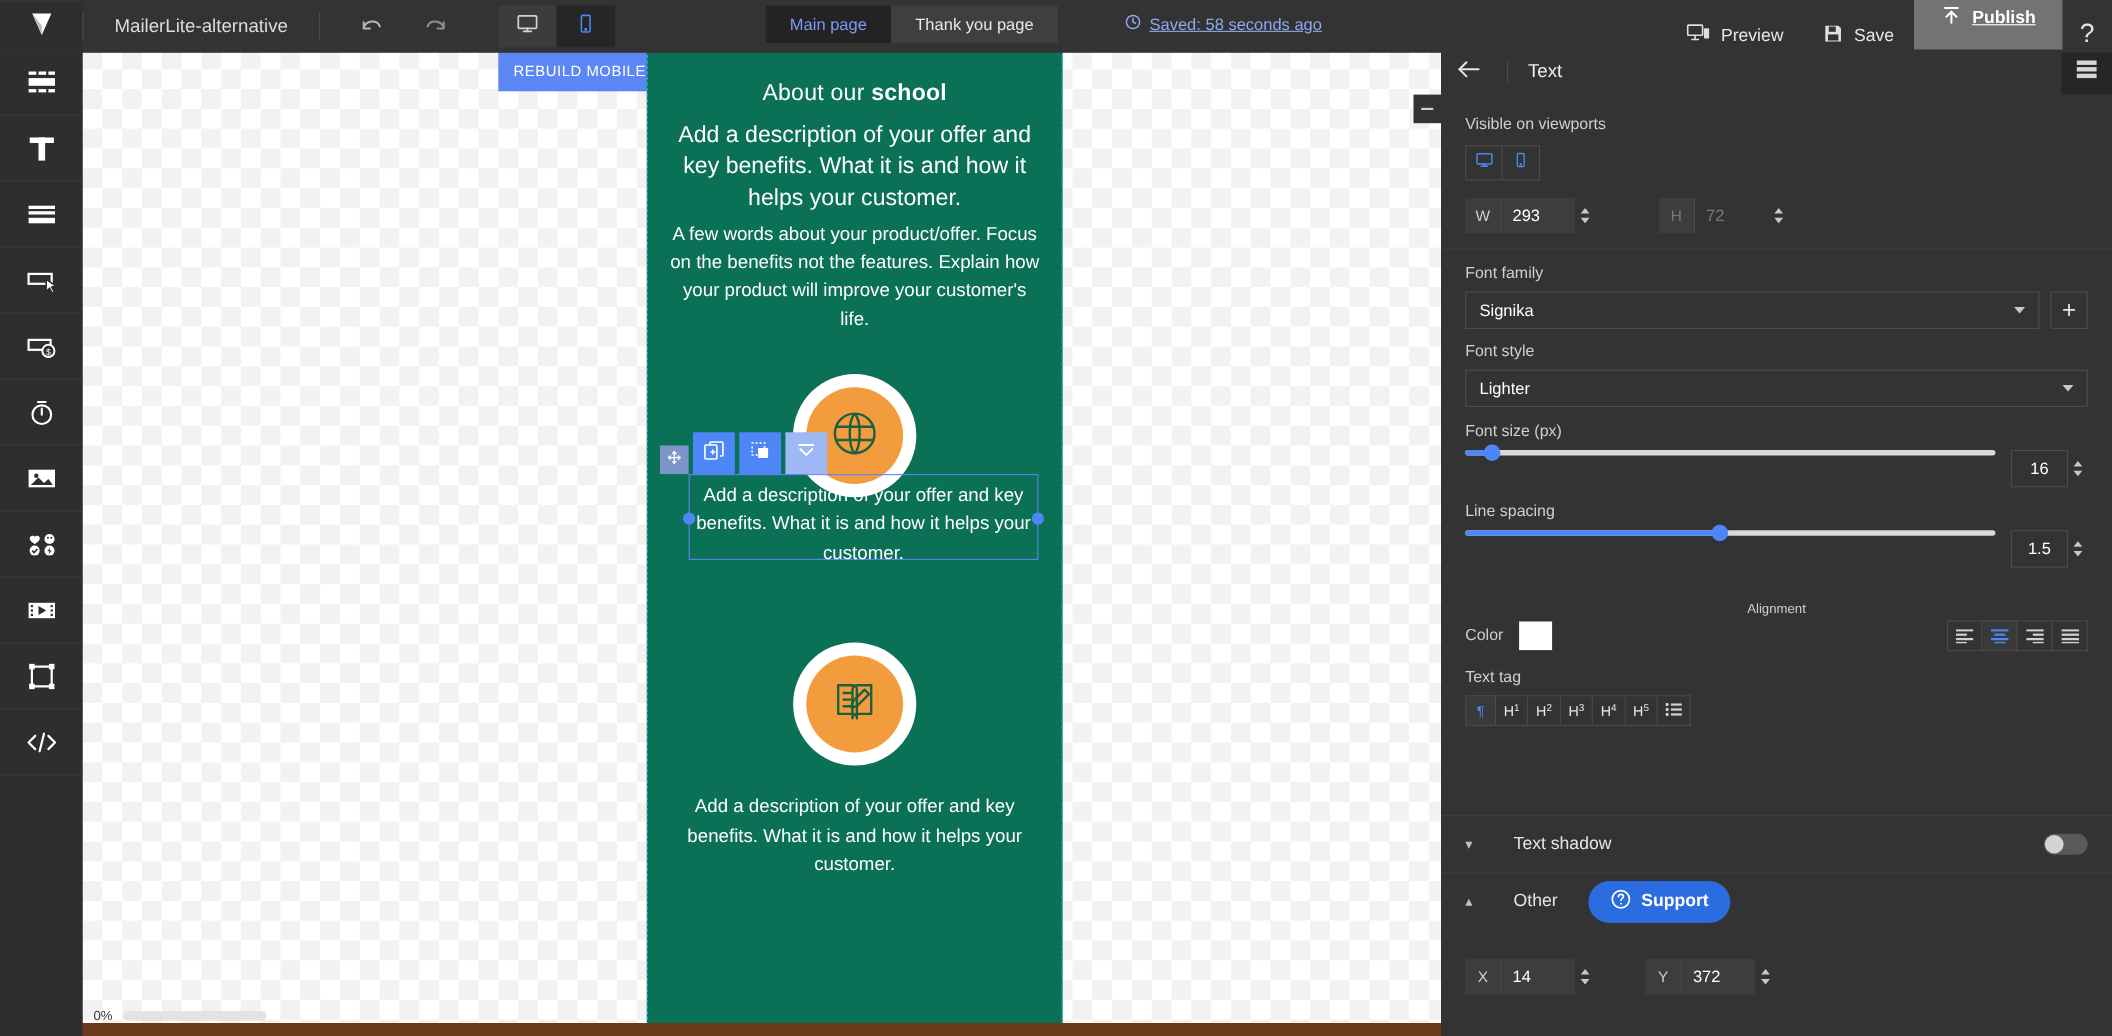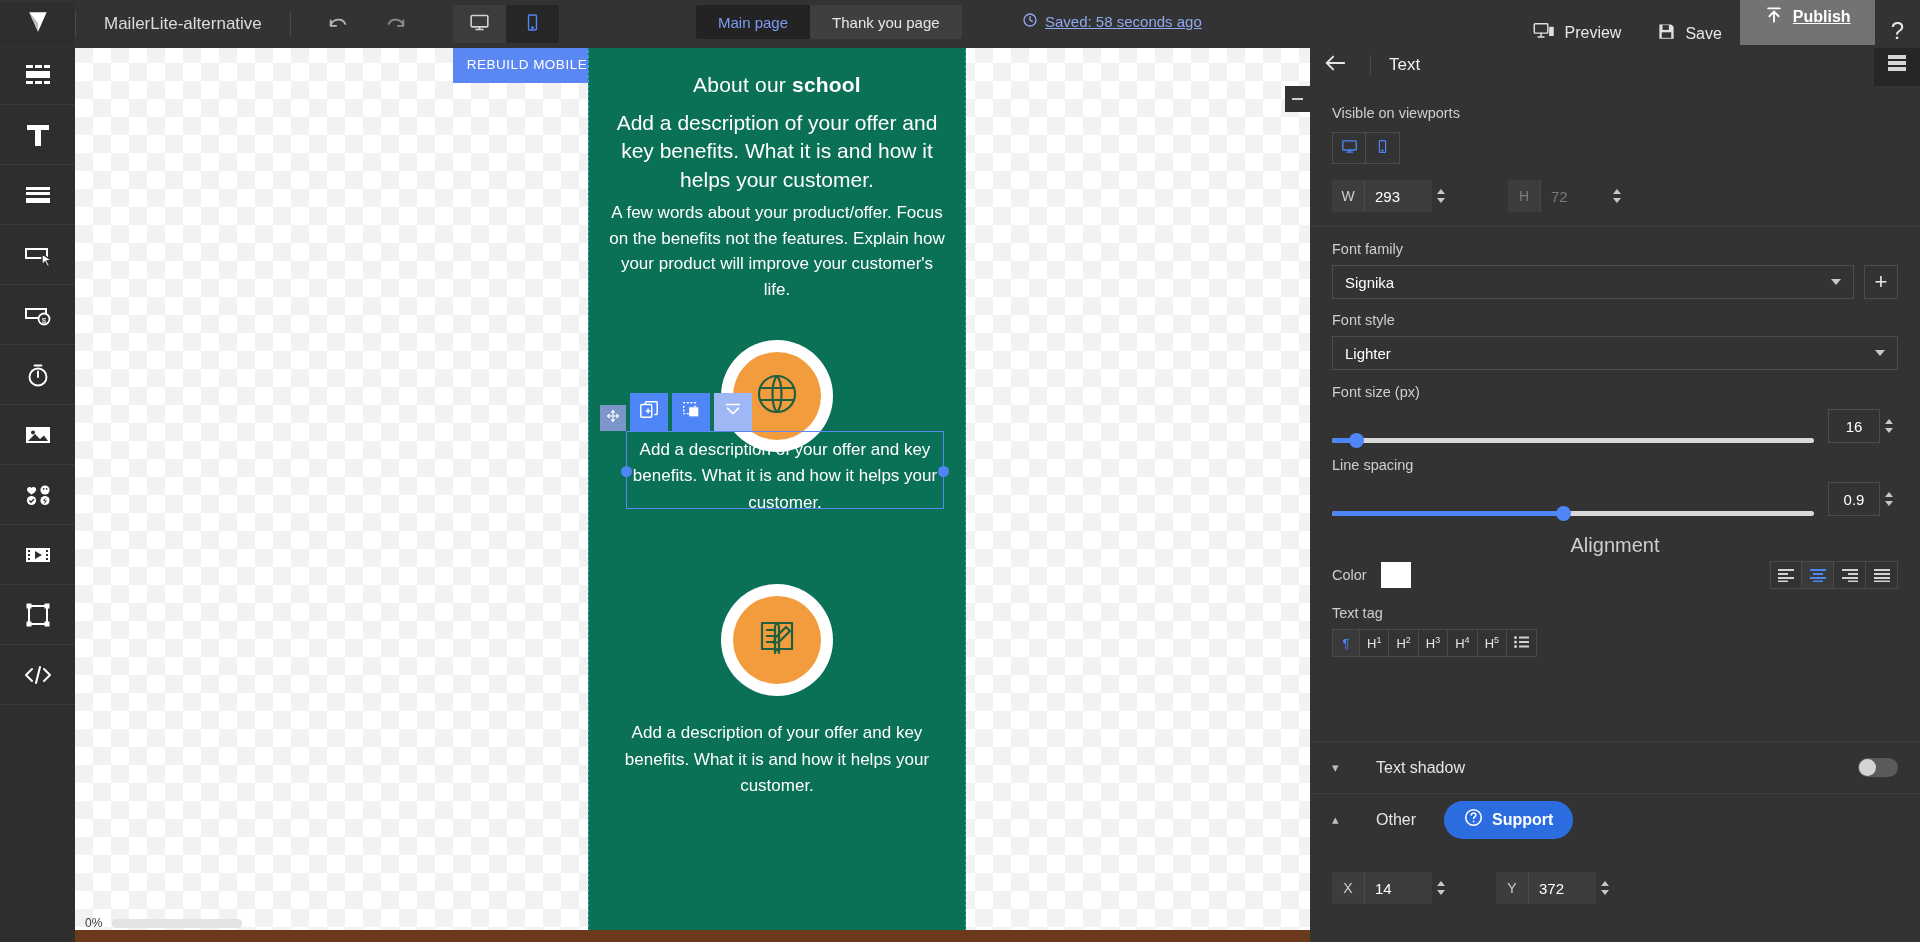--- a/index.html
+++ b/index.html
@@ -249,35 +249,35 @@
   }
   .caret { width: 0; height: 0; border-left: 5px solid transparent; border-right: 5px solid transparent; border-top: 6px solid #c8c8c8; }
   .ff-row { display: flex; align-items: flex-start; gap: 10px; }
   .ff-row .select-box { flex: 1; text-align: right; }
   .plus-btn {
     width: 34px; height: 34px; margin-top: 8px;
     border: 1px solid #4d4d4d; display: flex; align-items: center; justify-content: center;
     color: #e6e6e6; font-size: 22px; cursor: pointer;
   }
 
-  .slider-row { display: flex; align-items: flex-end; gap: 14px; margin-top: 9px; }
+  .slider-row { display: flex; align-items: flex-start; gap: 14px; margin-top: 9px; }
   .track { flex: 1; height: 5px; background: #d9d9d9; border-radius: 3px; position: relative; }
   .track .fill { position: absolute; left: 0; top: 0; height: 5px; background: #4f86f7; border-radius: 3px; }
   .track .knob {
     position: absolute; top: -5px; width: 15px; height: 15px; border-radius: 50%;
     background: #4f86f7; cursor: pointer;
   }
   .num-field {
     width: 52px; height: 34px; border: 1px solid #4d4d4d;
     display: flex; align-items: center; justify-content: center;
     font-size: 15px; color: #ffffff;
   }
   .num-wrap { display:flex; align-items:center; }
 
-  .align-label { text-align: center; font-size: 20px; color: #cfcfcf; margin-top: 18px; }
+  .align-label { text-align: center; font-size: 12px; color: #cfcfcf; margin-top: 30px; }
   .color-align { display: flex; align-items: center; margin-top: 4px; }
   .color-swatch {
     width: 30px; height: 26px; background: #ffffff; margin-left: 14px; cursor: pointer;
   }
   .btn-group { display: flex; margin-left: auto; }
   .gbtn {
     width: 32px; height: 28px; border: 1px solid #4a4a4a;
     display: flex; align-items: center; justify-content: center;
     cursor: pointer;
   }
@@ -732,21 +732,21 @@
       </div>
     </div>
 
     <div class="lbl" style="margin-top:14px">Line spacing</div>
     <div class="slider-row">
       <div class="track">
         <span class="fill" id="ls-fill" style="width: 48%;"></span>
         <span class="knob" id="ls-knob" style="left: calc(48% - 7px);"></span>
       </div>
       <div class="num-wrap">
-        <div class="num-field">0.9</div>
+        <div class="num-field">1.5</div>
         <div class="spin">
           <span class="tri up"></span>
           <span class="tri dn"></span>
         </div>
       </div>
     </div>
 
     <div class="align-label">Alignment</div>
     <div class="color-align">
       <span class="lbl">Color</span>

